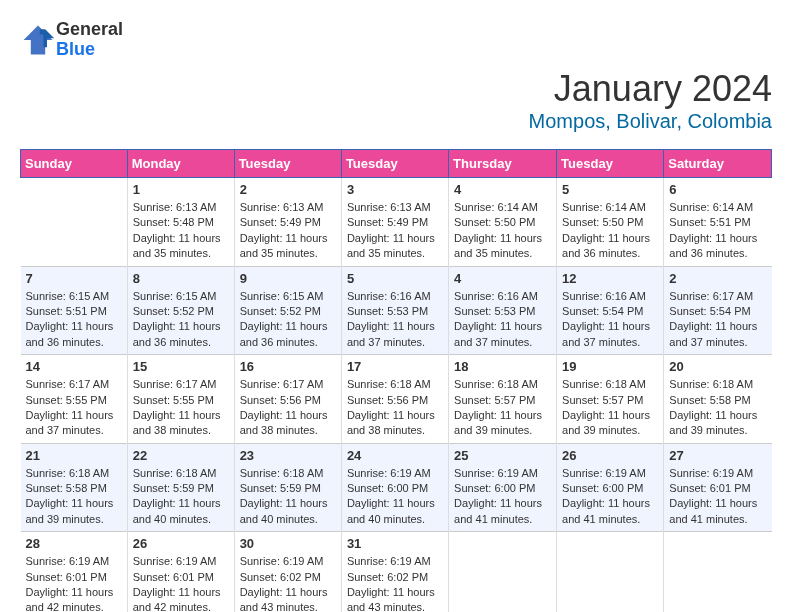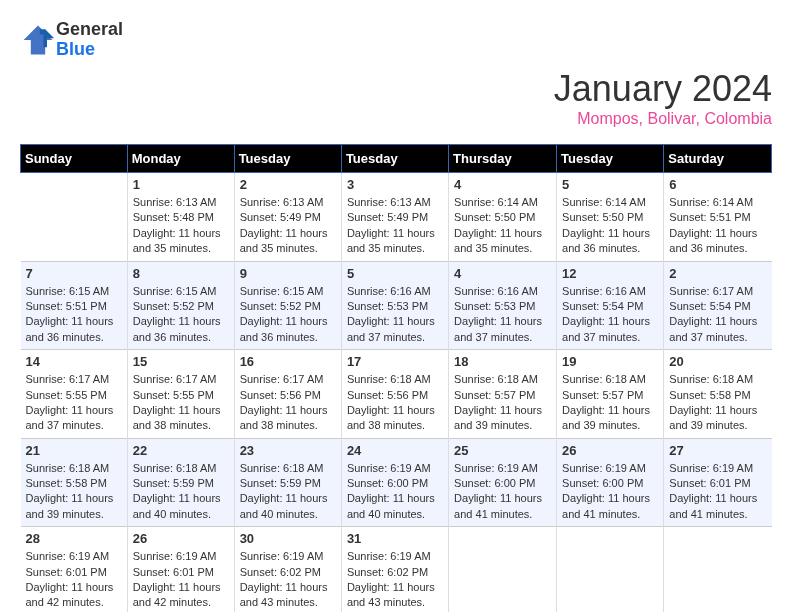--- a/index.html
+++ b/index.html
@@ -36,30 +36,30 @@
     .title-block {
       text-align: right;
       margin-top: 48px;
     }
     .month-title {
       font-size: 36px;
       font-weight: normal;
       color: #333;
     }
     .location {
-      font-size: 16px;
-      color: #ec4899;
+      font-size: 20px;
+      color: #0369a1;
     }
     table {
       width: 100%;
       border-collapse: collapse;
       font-size: 11px;
     }
     thead tr th {
-      background-color: #000000;
+      background-color: #ec4899;
       color: white;
       padding: 6px 4px;
       text-align: left;
       font-weight: bold;
       font-size: 13px;
       border: 1px solid #3a62b0;
     }
     tbody tr {
       border-bottom: 1px solid #ccc;
     }

